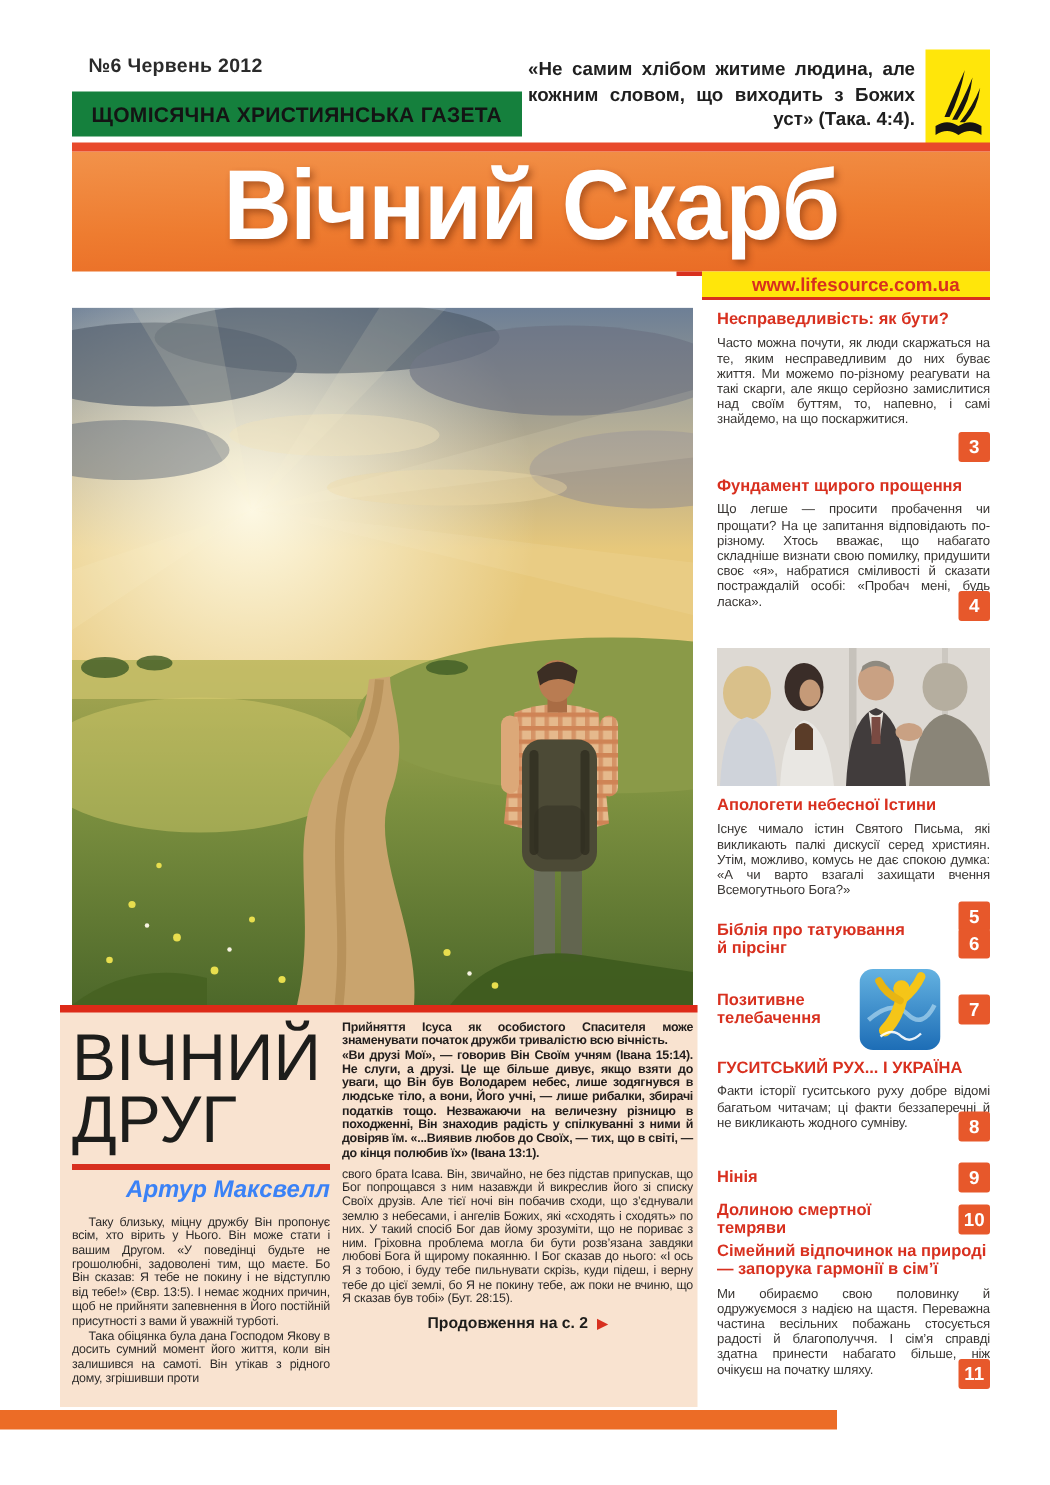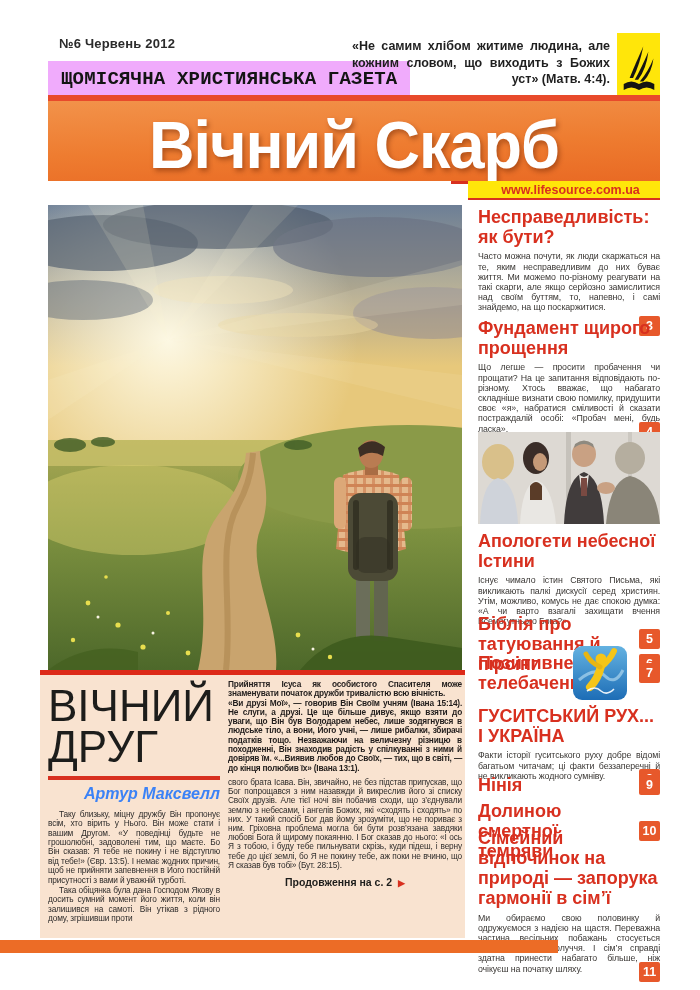--- a/index.html
+++ b/index.html
@@ -3,32 +3,32 @@
 <meta charset="utf-8">
 <style>
   * { margin:0; padding:0; box-sizing:border-box; }
   html,body { background:#ffffff; }
   body { width:700px; height:990px; font-family:"Liberation Sans", sans-serif; position:relative; }
   .page { position:relative; width:700px; height:990px; overflow:hidden; background:#fff; }
   .abs { position:absolute; }
 
   
   .issue { left:48px; top:36px; font-size:13px; font-weight:bold; color:#2b2b2b; letter-spacing:.2px;padding-left:11px; }
-  .tagline { left:48px; top:61px; background:#f0abfc; color:#141414; font-weight:bold;
-             font-size:19px; padding:7px 13px; letter-spacing:.2px;font-family:Liberation Mono, monospace; }
+  .tagline { left:48px; top:61px; background:#15803d; color:#141414; font-weight:bold;
+             font-size:14px; padding:7px 13px; letter-spacing:.2px; }
   .quote { left:352px; top:38px; width:258px; font-size:12.5px; font-weight:bold; color:#1f1f1f;
            line-height:1.32; text-align:justify; text-align-last:right; }
   .logobox { left:617px; top:33px; width:43px; height:67px; background:#ffe60a;
              display:flex; align-items:center; justify-content:center; }
 
   
   .masthead { left:48px; top:95px; width:612px; height:86px;
               background:linear-gradient(178deg,#f2924a 0%,#ee7c30 55%,#e96a24 100%);
               border-top:6px solid #e84a2b;
-              display:flex; align-items:flex-end; justify-content:center; }
+              display:flex; align-items:flex-start; justify-content:center; }
   .masthead-title { font-size:63px; font-weight:bold; color:#fff; letter-spacing:-1px;
                     text-shadow:2px 3px 5px rgba(100,30,0,.45); transform:scaleY(1.05); }
   .wdash { left:451px; top:181px; width:17px; height:3px; background:#d8301f; }
   .website { left:468px; top:181px; width:192px; height:19px; background:#ffe60a;
              border-bottom:2px solid #d8301f; display:flex; align-items:center; justify-content:center;padding-left:13px; }
   .website span { font-weight:bold; font-size:12.5px; color:#d8301f; }
 
   
   .cover { left:48px; top:205px; width:414px; height:465px; overflow:hidden; }
   .cover svg { display:block; }
@@ -46,21 +46,21 @@
   .intro-p { font-weight:bold; font-size:8.3px; line-height:9.3px; text-align:justify;
              color:#211d1c; letter-spacing:-.2px; }
   .cont-p { font-size:8.3px; line-height:9.2px; text-align:justify; color:#2e2c2b;
             letter-spacing:-.15px; margin-top:5px; }
   .continued { margin-top:6px; text-align:center; font-weight:bold; font-size:10.5px; color:#1d1d1b; }
   .continued .arr { color:#d8301f; font-size:9px; margin-left:6px; }
 
   
   .sidebar { left:478px; top:0; width:182px; height:990px; }
   .s-item { position:absolute; width:182px; }
-  .s-item h3 { font-size:18px; line-height:1.12; font-weight:bold; color:#d8301f; margin-bottom:4px; }
+  .s-item h3 { font-size:11px; line-height:1.12; font-weight:bold; color:#d8301f; margin-bottom:4px; }
   .s-item p { font-size:8.8px; line-height:10.2px; text-align:justify; color:#3a3734; letter-spacing:-.1px; }
   .badge { display:inline-flex; align-items:center; justify-content:center; width:21px; height:20px;
            background:#e7582b; color:#fff; font-weight:bold; font-size:12.5px; border-radius:2px; flex:0 0 auto; }
   .badge-row { display:flex; justify-content:flex-end; margin-top:3px; }
   .pull-up { margin-top:-12px; }
   .row { display:flex; justify-content:space-between; }
   .row h3 { margin-bottom:0; }
   .row.bottom { align-items:flex-end; }
   .row.center { align-items:center; }
   .si0 { top:207px; } .si1 { top:318px; } .si2 { top:531px; } .si3 { top:614px; }
@@ -69,21 +69,21 @@
 
   .footerbar { left:0; top:940px; width:558px; height:13px; background:#ec6c26; }
 </style>
 </head>
 <body>
 
 <div class="page">
 
   <div class="abs issue">№6 Червень 2012</div>
   <div class="abs tagline">ЩОМІСЯЧНА ХРИСТИЯНСЬКА ГАЗЕТА</div>
-  <div class="abs quote">«Не самим хлібом житиме людина, але кожним словом, що виходить з Божих уст» (Матв. 4:4).</div>
+  <div class="abs quote">«Не самим хлібом житиме людина, але кожним словом, що виходить з Божих уст» (Така. 4:4).</div>
   <div class="abs logobox">
     <svg width="34" height="52" viewBox="0 0 40 60">
       <g fill="#161412">
         <path d="M9 43 Q15 28 25 6 Q21 27 13 43 Z"></path>
         <path d="M15 45 Q23 31 31 12 Q29 31 19 45 Z"></path>
         <path d="M21 47 Q31 35 37 20 Q35 37 25 47 Z"></path>
         <path d="M2 50 Q11 44 20 50 Q29 44 38 50 L38 57 Q29 51 20 57 Q11 51 2 57 Z"></path>
       </g>
     </svg>
   </div>

